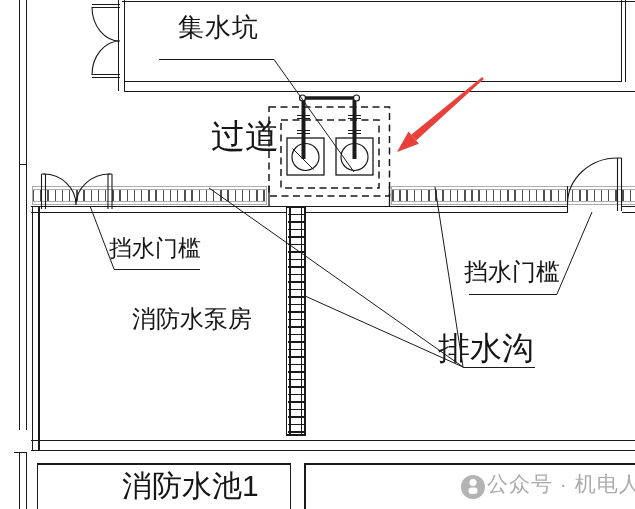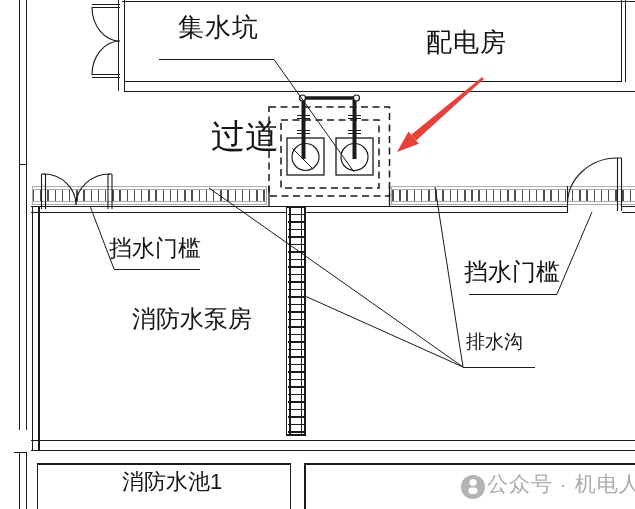--- a/index.html
+++ b/index.html
@@ -12,22 +12,22 @@
          box-sizing:border-box;
          background:repeating-linear-gradient(90deg,#4f4f4f 0 1.5px,transparent 1.5px 7.2px);}
   svg.overlay{position:absolute;left:0;top:0;}
   .lbl{position:absolute;color:#161616;white-space:nowrap;line-height:1;font-weight:400;}
   .lbl-sump{left:164px;top:14px;font-size:26px;letter-spacing:1px;}
   .lbl-power{left:412px;top:29px;font-size:26px;letter-spacing:1px;}
   .lbl-corridor{left:197px;top:119px;font-size:34px;}
   .lbl-threshold-l{left:95px;top:237px;font-size:23px;}
   .lbl-pumproom{left:118px;top:307px;font-size:24px;}
   .lbl-threshold-r{left:450px;top:260px;font-size:24px;}
-  .lbl-drain{left:452px;top:332px;font-size:19px;}
-  .lbl-tank1{left:108px;top:471px;font-size:22px;}
+  .lbl-drain{left:424px;top:332px;font-size:32px;}
+  .lbl-tank1{left:108px;top:471px;font-size:30px;}
   .lbl-tank2{left:366px;top:471px;font-size:22px;}
   .lbl-watermark{left:473px;top:473px;font-size:21px;color:#ababab;letter-spacing:1px;}
 </style>
 </head>
 <body>
 
 <div id="plan">
 
   <div class="gutter" style="left:18px;width:235px;">
     <div class="grate"></div>
@@ -127,21 +127,20 @@
     </g>
 
     <g>
       <circle cx="459" cy="487" r="12" fill="#b3b3b3"></circle>
       <circle cx="459" cy="482.5" r="3.6" fill="#ffffff"></circle>
       <rect x="454.5" y="487.5" width="9" height="6.5" rx="3.2" fill="#ffffff"></rect>
     </g>
   </svg>
 
   <div class="lbl lbl-sump">集水坑</div>
-  <div class="lbl lbl-power">配电房</div>
   <div class="lbl lbl-corridor">过道</div>
   <div class="lbl lbl-threshold-l">挡水门槛</div>
   <div class="lbl lbl-pumproom">消防水泵房</div>
   <div class="lbl lbl-threshold-r">挡水门槛</div>
   <div class="lbl lbl-drain">排水沟</div>
   <div class="lbl lbl-tank1">消防水池1</div>
   <div class="lbl lbl-watermark">公众号 · 机电人脉</div>
 </div>
 
 </body></html>

